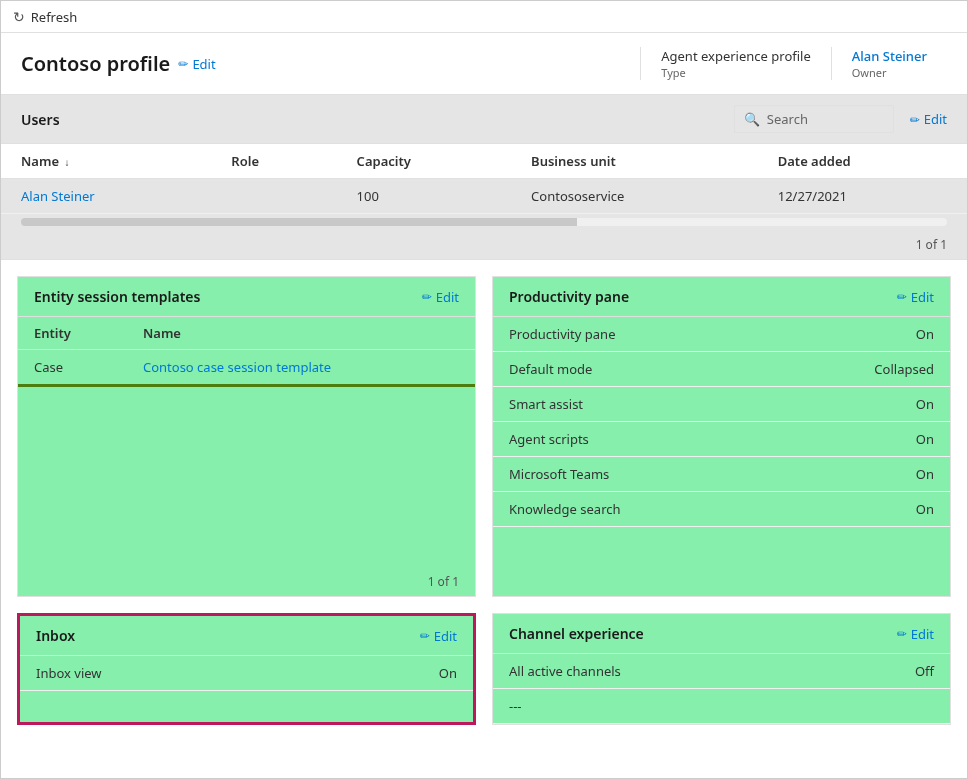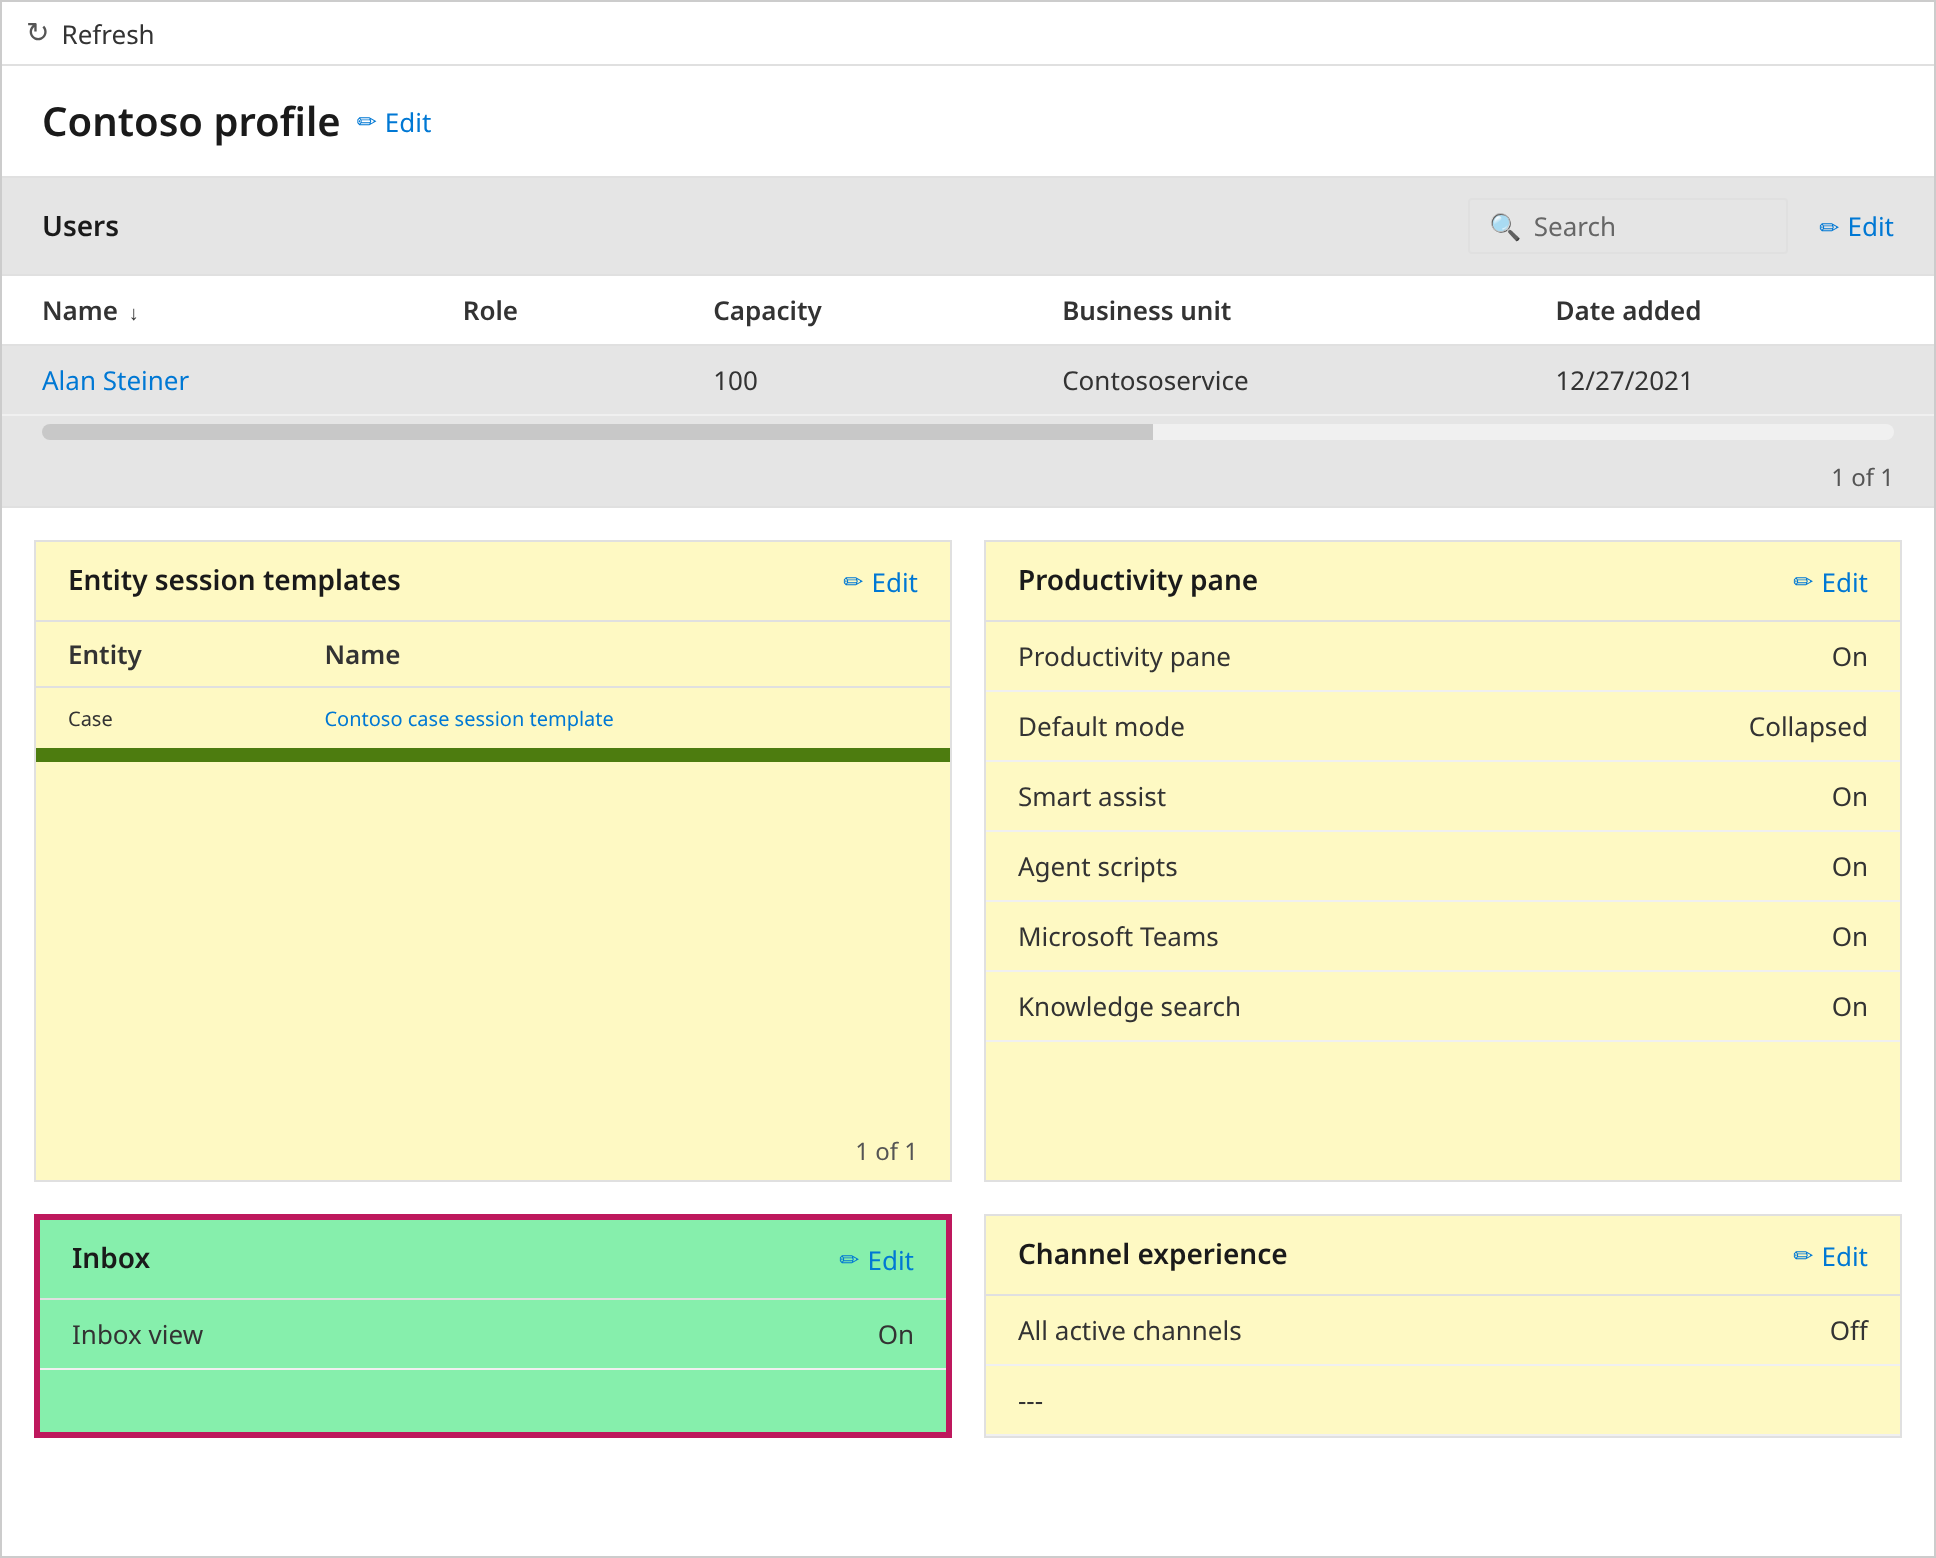--- a/index.html
+++ b/index.html
@@ -164,21 +164,21 @@
     
     .two-col {
       display: grid;
       grid-template-columns: 1fr 1fr;
       gap: 16px;
       padding: 16px;
     }
 
     
     .card {
-      background: #fef9c3;
+      background: #86efac;
       border: 1px solid #e0e0e0;
     }
     .card-header {
       display: flex;
       align-items: center;
       justify-content: space-between;
       padding: 10px 16px;
       border-bottom: 1px solid #e0e0e0;
     }
     .card-title {
@@ -193,23 +193,23 @@
     .card-table th {
       text-align: left;
       padding: 7px 16px;
       font-size: 13px;
       font-weight: 600;
       color: #333;
       border-bottom: 1px solid #e0e0e0;
     }
     .card-table td {
       padding: 8px 16px;
-      font-size: 10px;
-      color: #333;
-      border-bottom: 7px solid #4d7c0f;
+      font-size: 13px;
+      color: #333;
+      border-bottom: 3px solid #4d7c0f;
     }
     .card-table .link-cell {
       color: #0078d4;
       cursor: pointer;
     }
     .card-footer {
       display: flex;
       justify-content: flex-end;
       padding: 6px 16px;
       font-size: 12px;
@@ -264,20 +264,30 @@
   </div>
 </div>
 
 <div class="header-section">
   <div class="header-left">
     <span class="page-title">Contoso profile</span>
     <a class="edit-link">
       <span class="pencil-icon">✏</span>
       <span>Edit</span>
     </a>
+  </div>
+  <div class="header-meta">
+    <div class="header-meta-item">
+      <span class="meta-value-plain">Agent experience profile</span>
+      <span class="meta-label">Type</span>
+    </div>
+    <div class="header-meta-item">
+      <span class="meta-value">Alan Steiner</span>
+      <span class="meta-label">Owner</span>
+    </div>
   </div>
 </div>
 
 <div class="users-section">
   <div class="section-header">
     <span class="section-title">Users</span>
     <div class="section-actions">
       <div class="search-box">
         <span class="search-icon">🔍</span>
         <span>Search</span>

